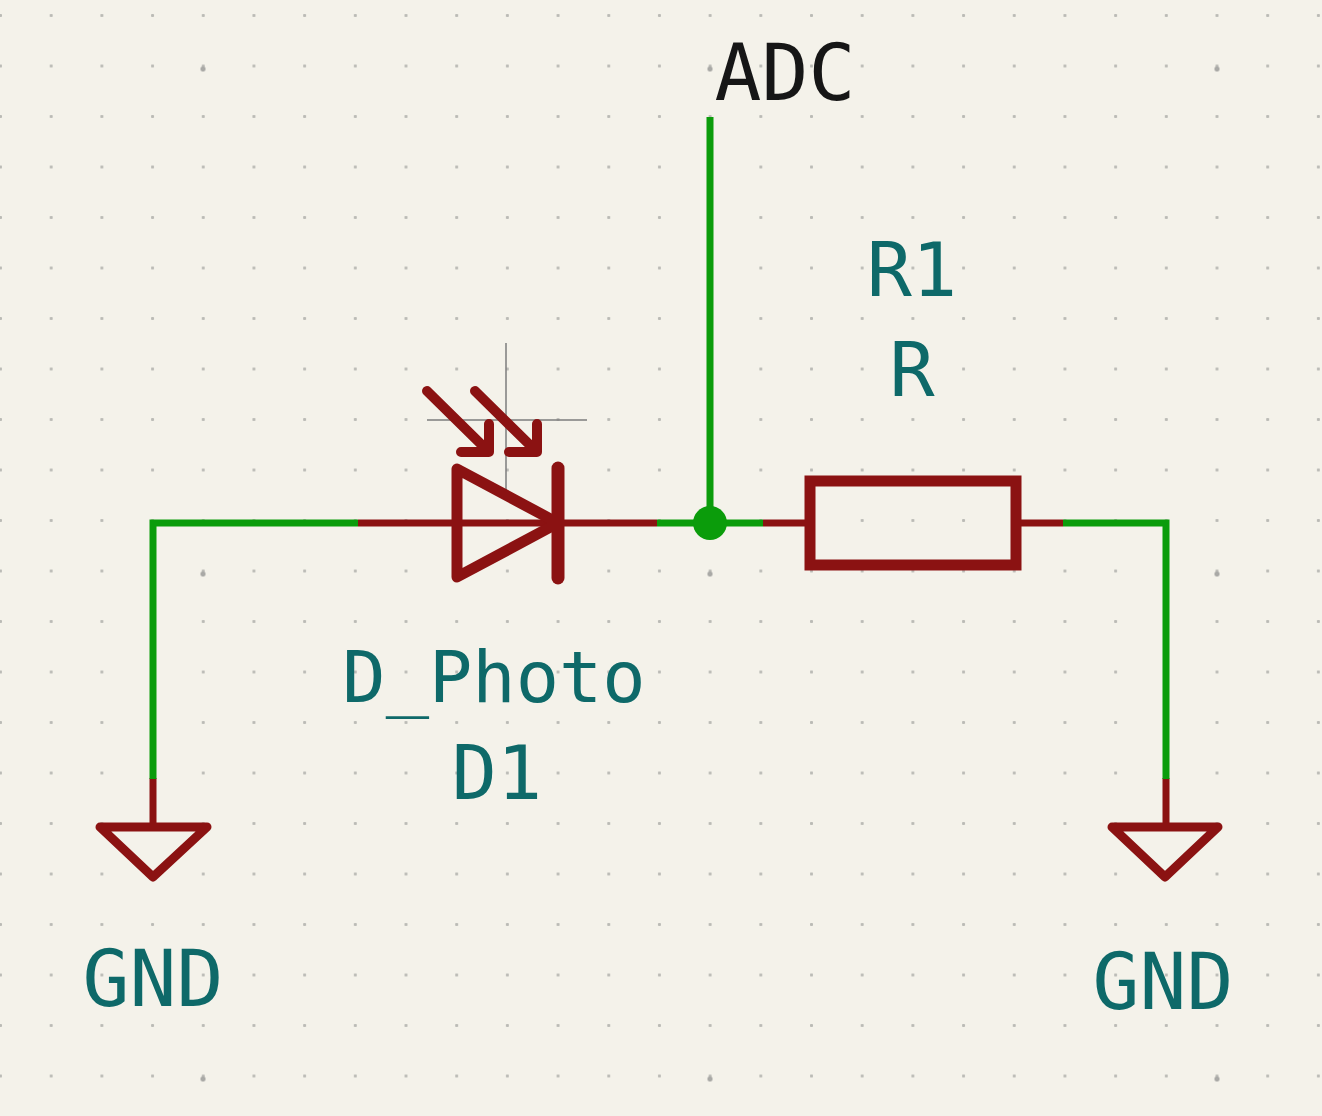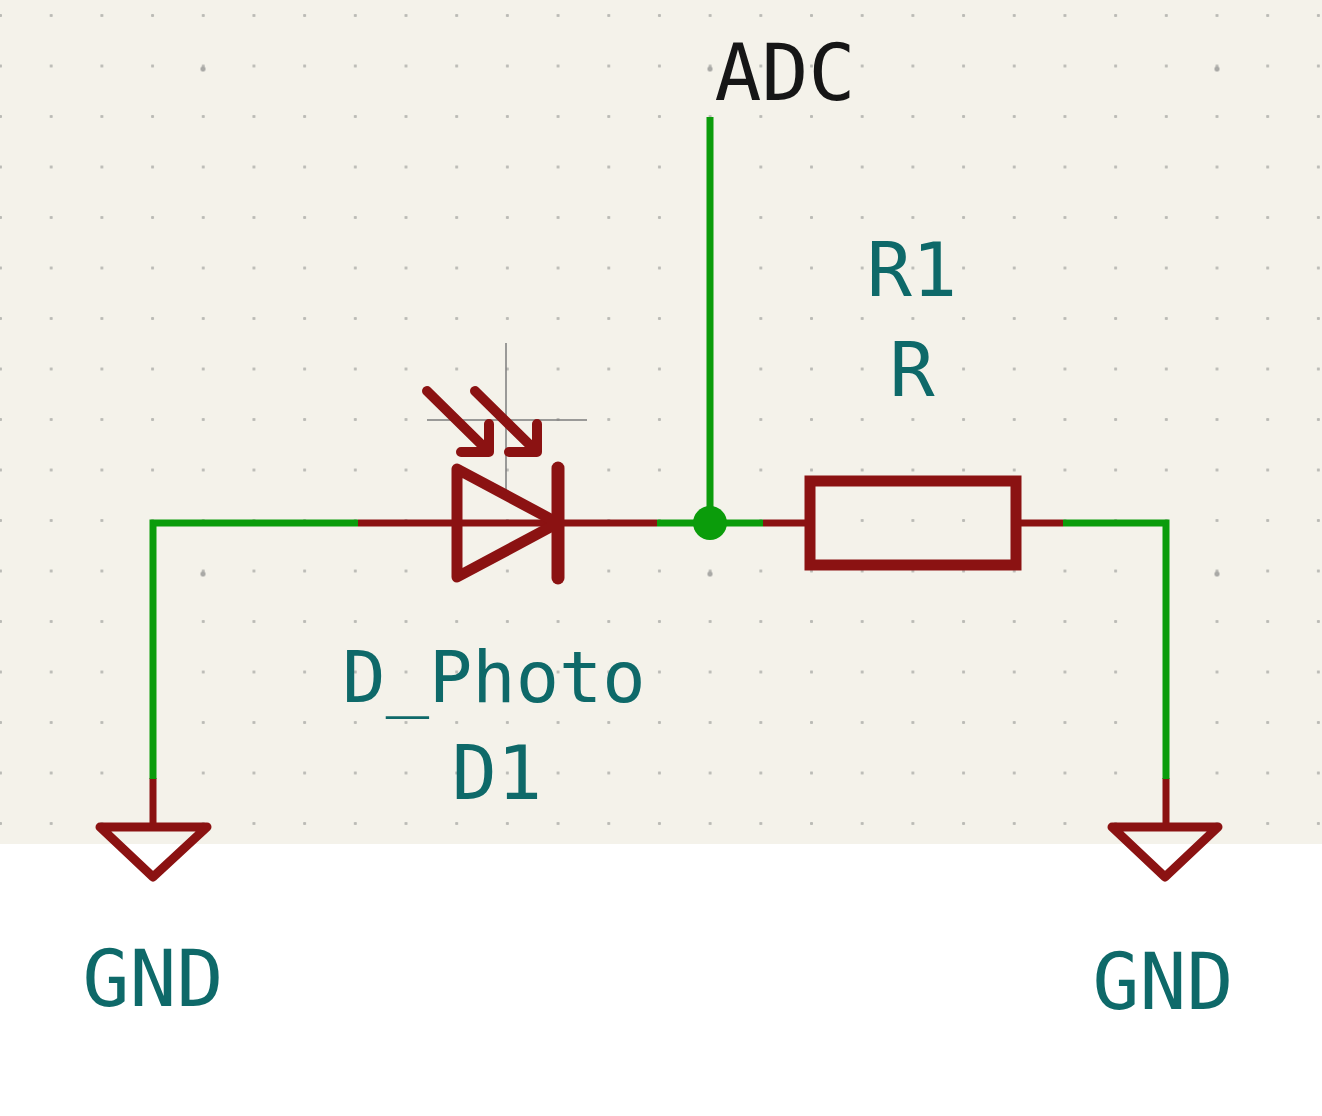--- a/index.html
+++ b/index.html
@@ -5,21 +5,21 @@
   html, body {
     margin: 0;
     padding: 0;
     width: 1322px;
     height: 1116px;
     overflow: hidden;
   }
   .canvas {
     position: relative;
     width: 1322px;
-    height: 844px;
+    height: 1116px;
     background-color: #F4F2EA;
     background-image:
       radial-gradient(circle, #A9A9A6 2.4px, transparent 2.9px),
       radial-gradient(circle, #BBBBB6 1.3px, transparent 1.8px);
     background-size: 507px 505px, 50.7px 50.5px;
     background-position: -50.5px -183.5px, -24.85px -9.75px;
   }
   .canvas svg {
     position: absolute;
     inset: 0;

